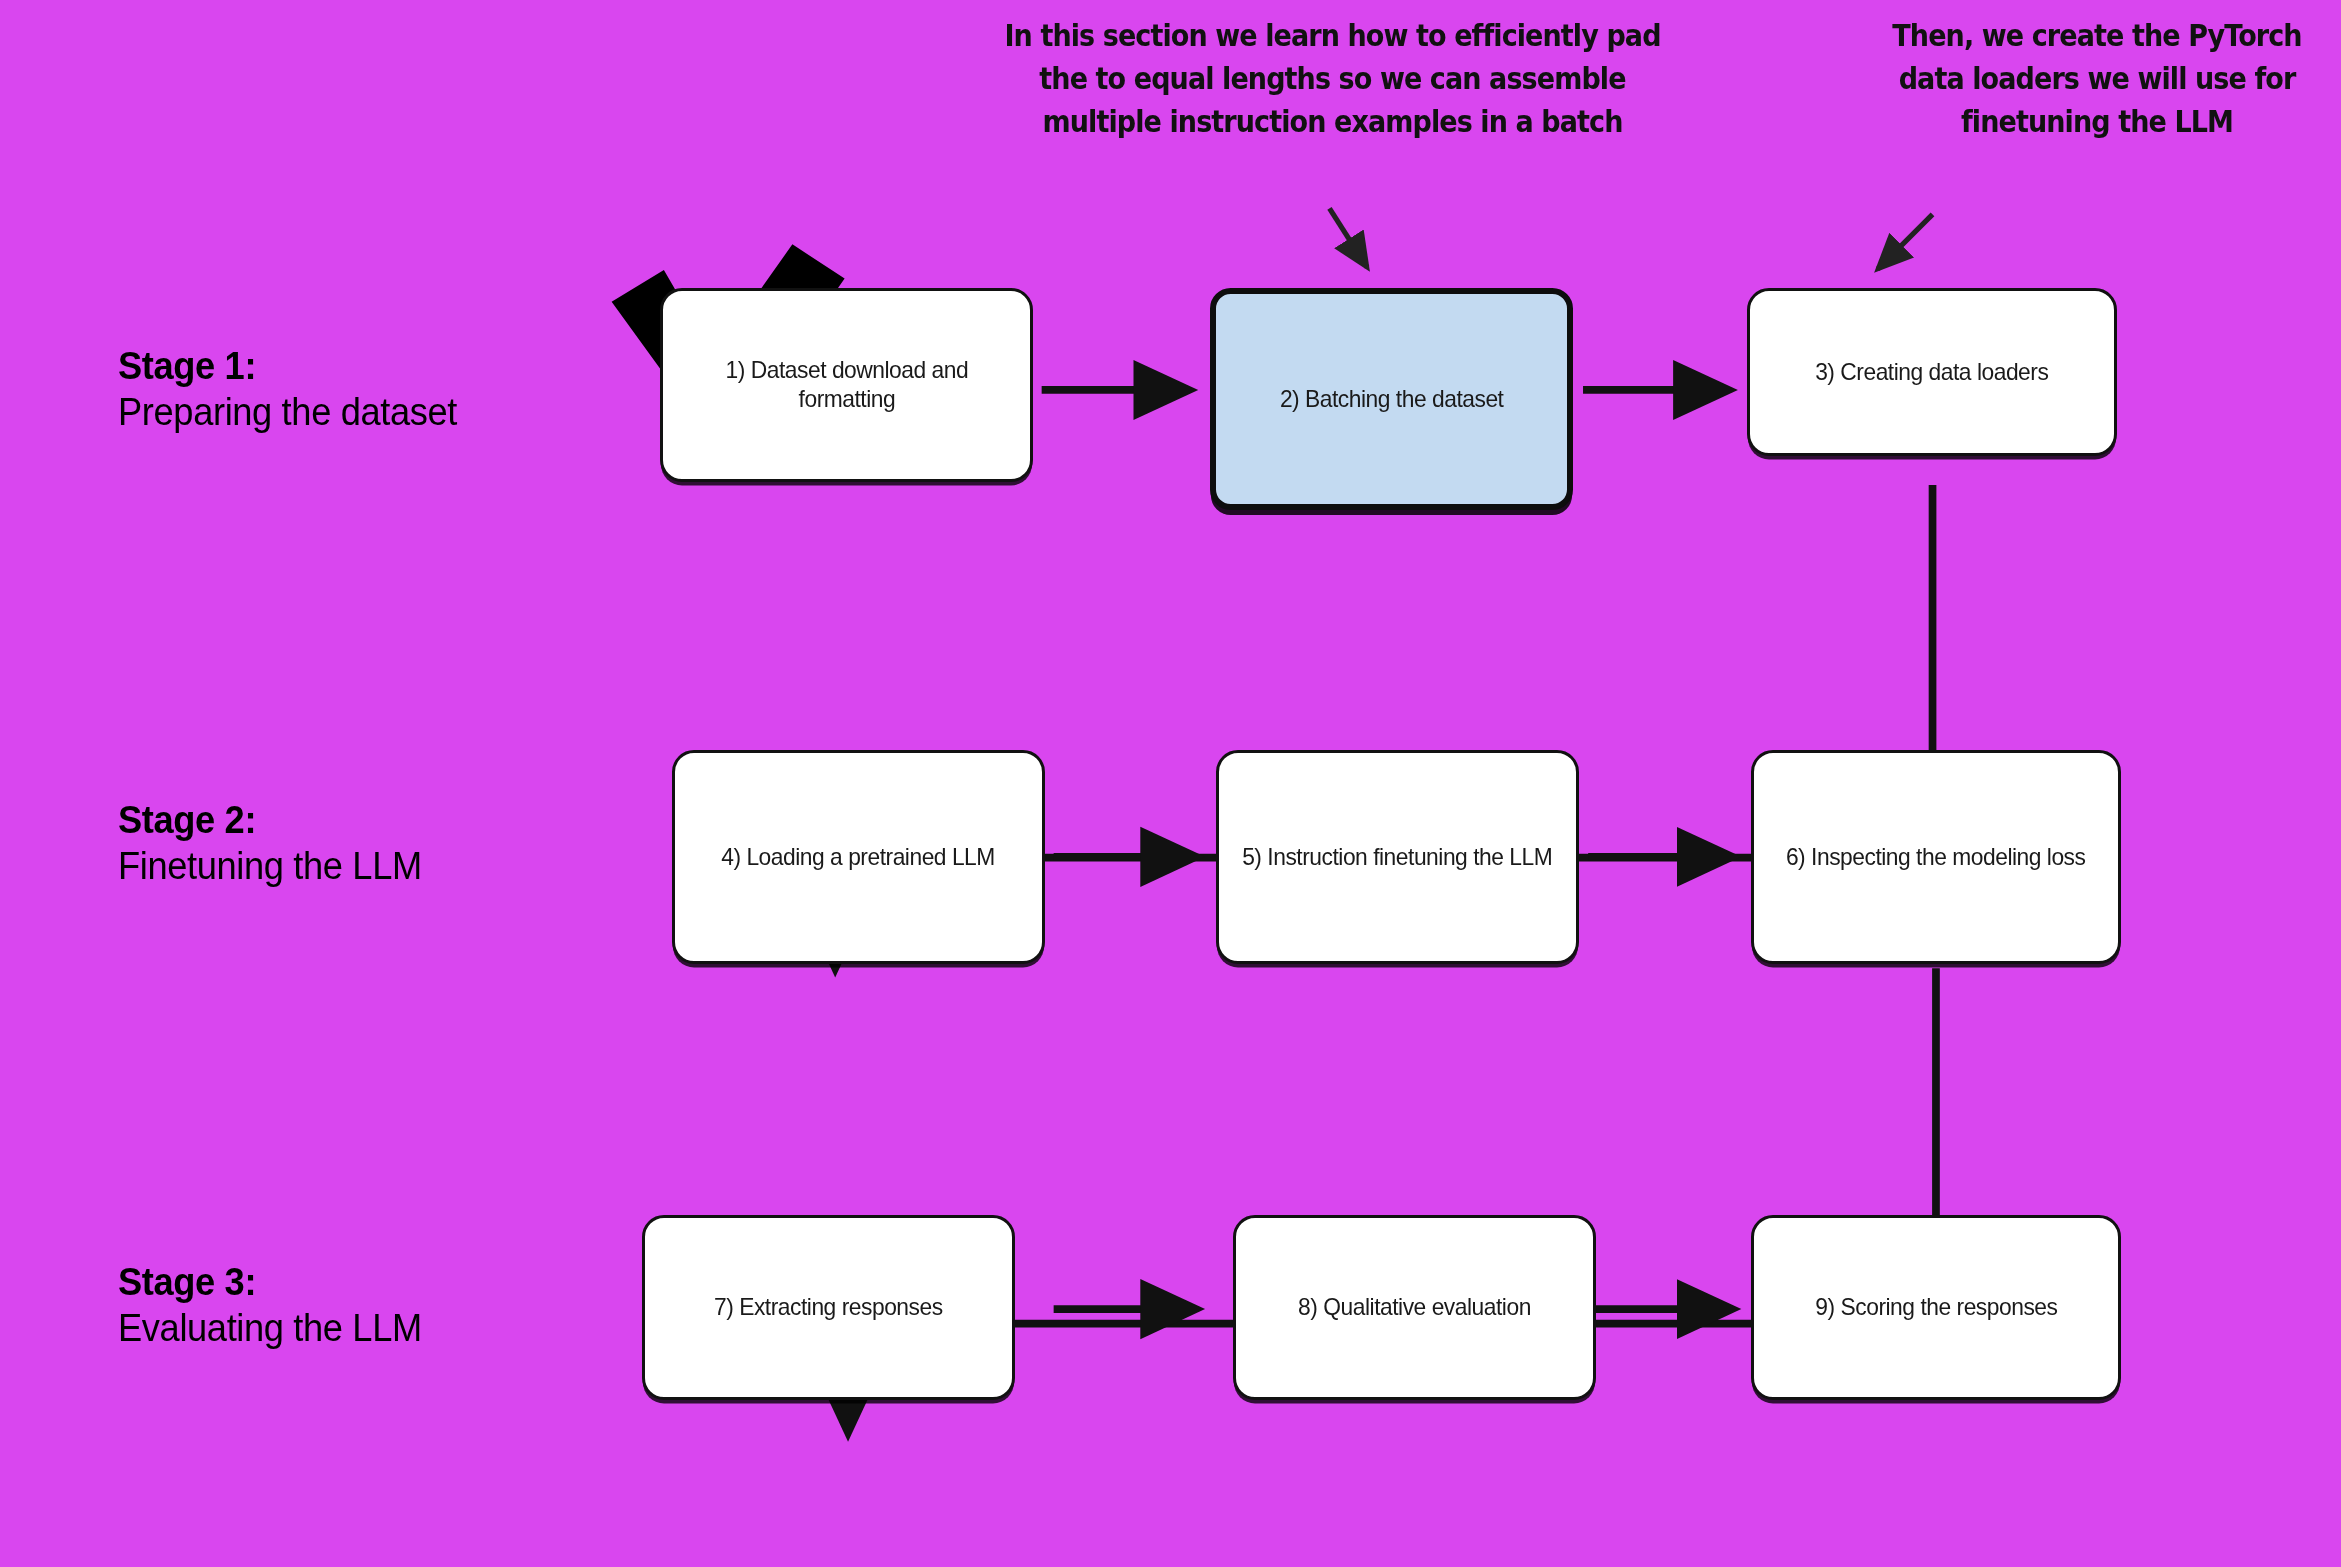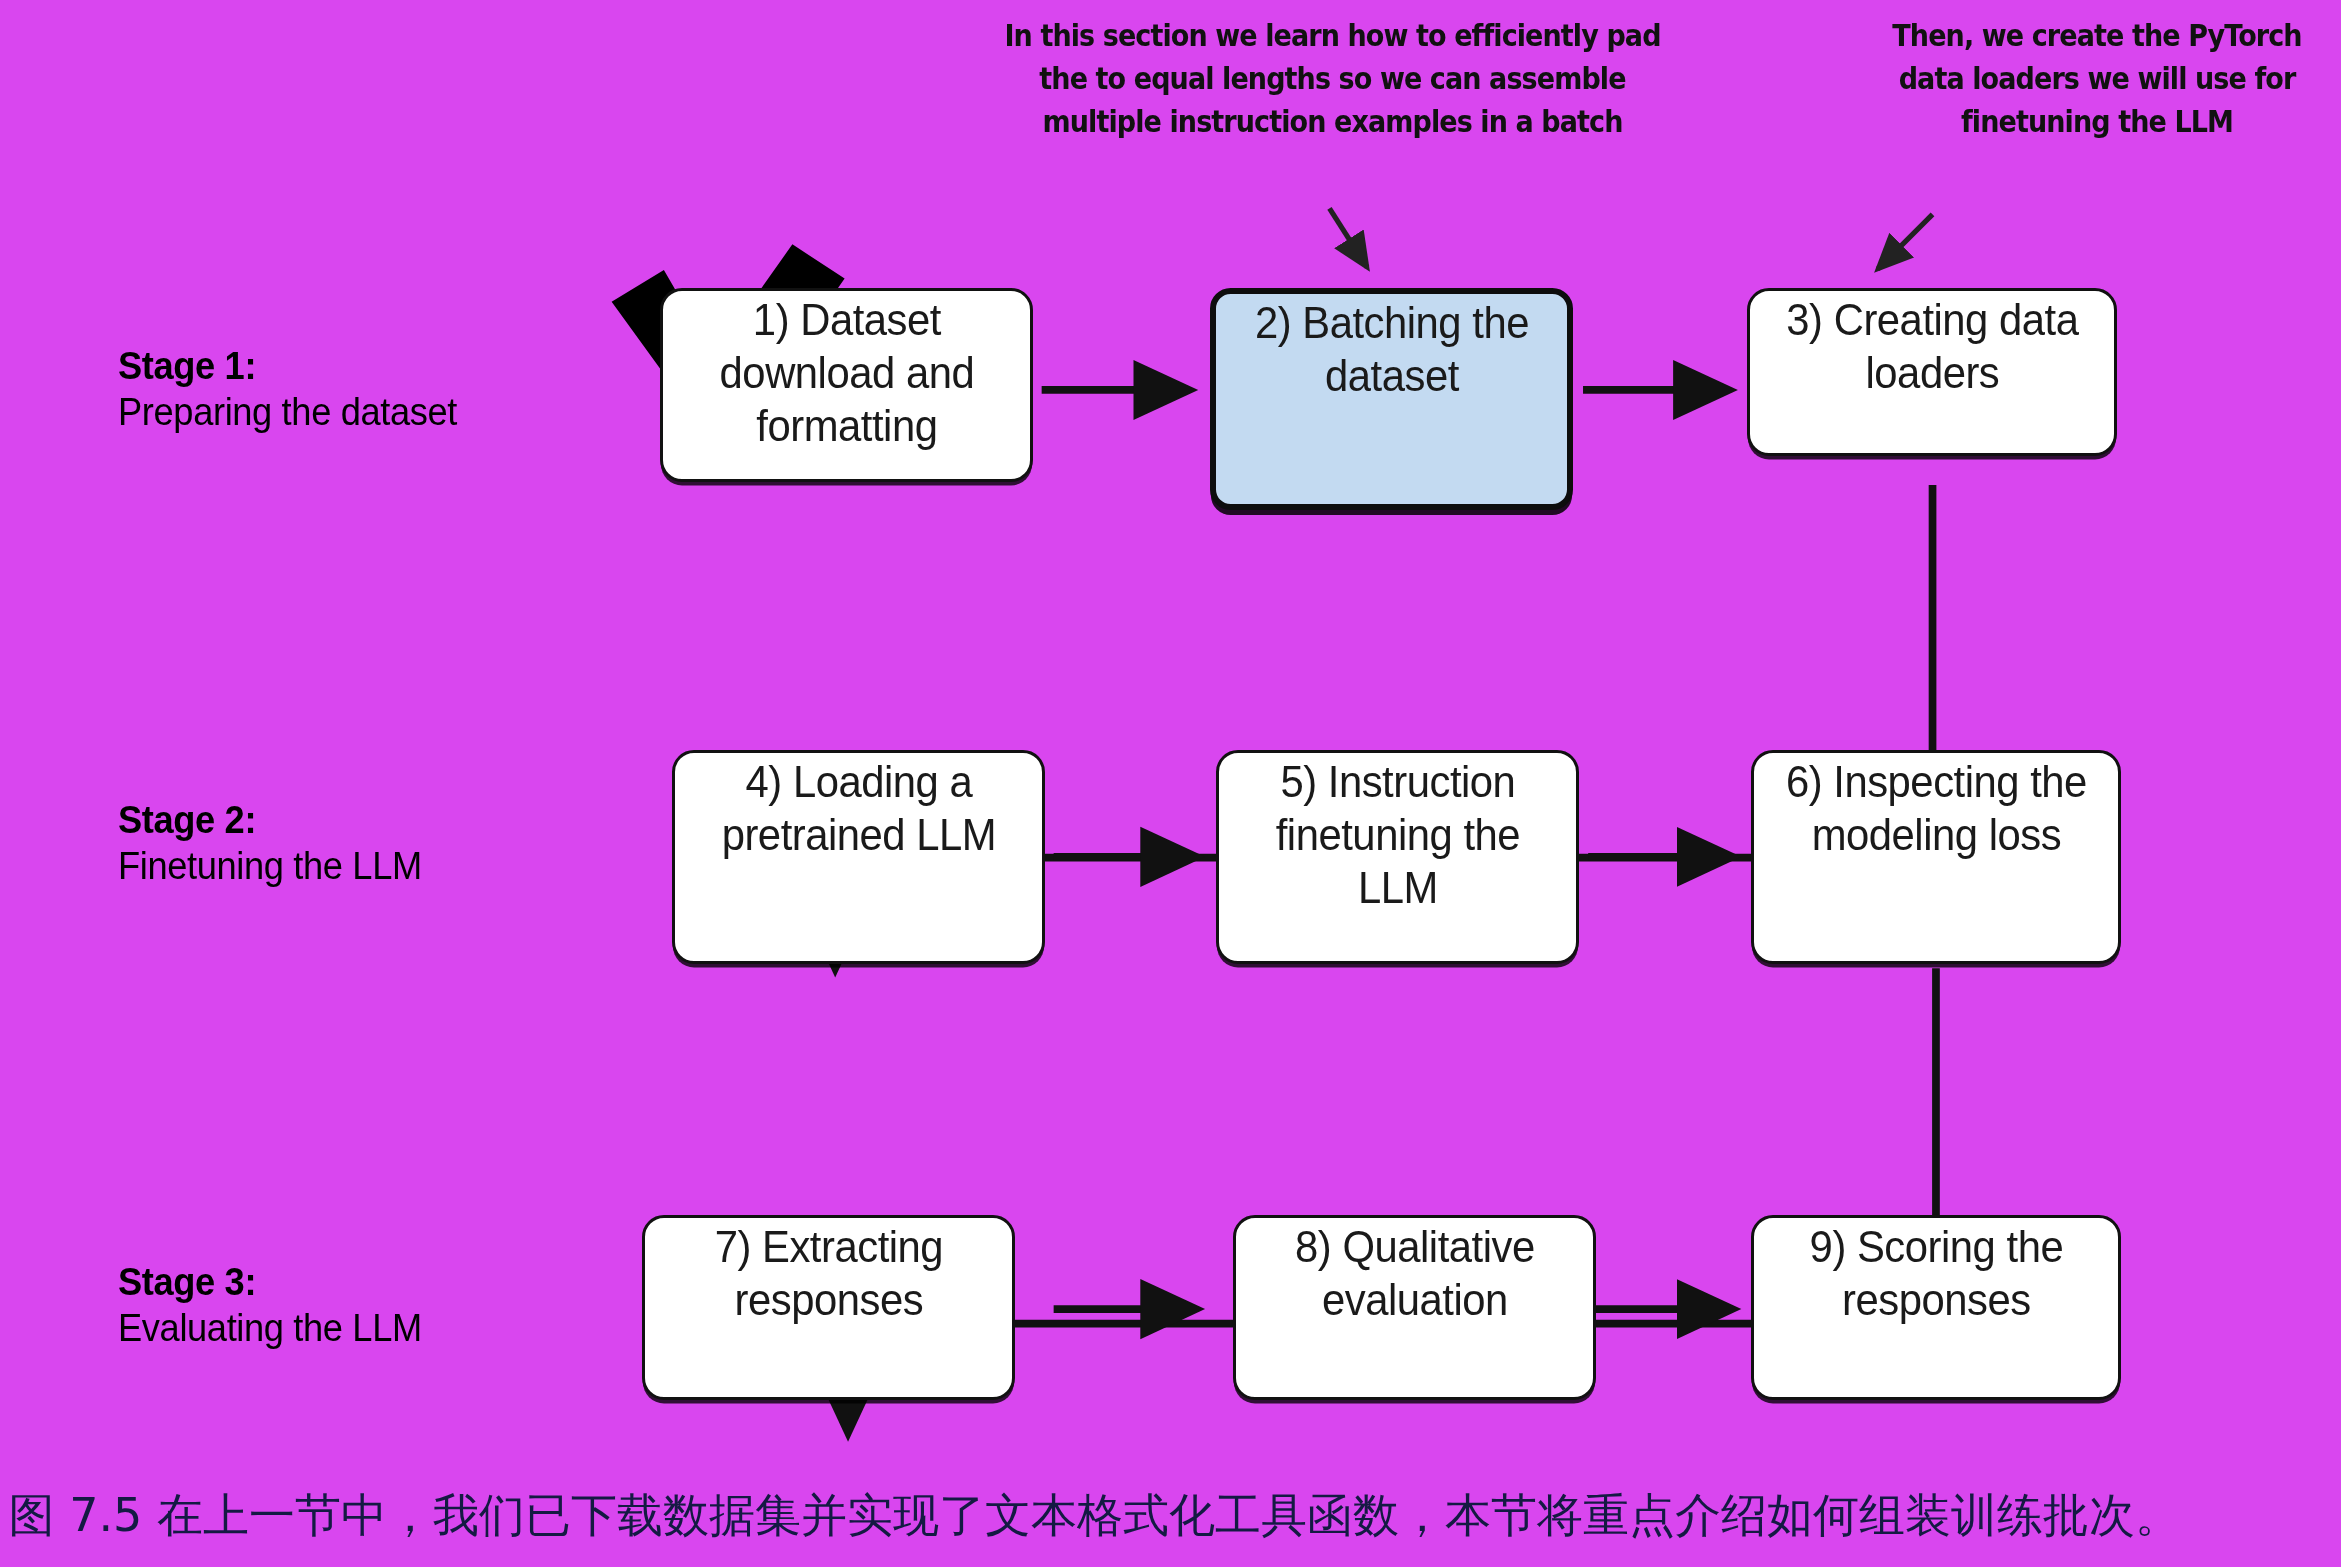--- a/index.html
+++ b/index.html
@@ -57,27 +57,28 @@
   }
   #stage-label-1{ left:118px; top:343px; }
   #stage-label-2{ left:118px; top:797px; }
   #stage-label-3{ left:118px; top:1259px; }
 
   
   .node{
     position:absolute;
     box-sizing:border-box;
     display:flex;
+    align-items:center;
     justify-content:center;
     text-align:center;
     background:#ffffff;
     border:3.4px solid #111111;
     border-radius:22px;
     color:#1a1a1a;
-    font-size:44px;
+    font-size:24px;
     line-height:1.20;
     letter-spacing:-0.5px;
     box-shadow:0 4.3px 0 -0.9px rgba(0,0,0,0.78);
     padding:3.4px 8.6px;
   }
   .node span{ transform:scaleX(0.95); transform-origin:center; display:block; }
   .node.highlight{
     background:#c3daf1;
     border:6.9px solid #0d0d0d;
     border-radius:20.6px;
@@ -212,16 +213,15 @@
   <div class="node" id="node-7">
     <span>7) Extracting responses</span>
   </div>
   <div class="node" id="node-8">
     <span>8) Qualitative evaluation</span>
   </div>
   <div class="node" id="node-9">
     <span>9) Scoring the responses</span>
   </div>
 
-  <div id="caption">图 7.5 在上一节中，我们已下载数据集并实现了文本格式化工具函数，本节将重点介绍如何组装训练批次。</div>
 
 </div>
 
 
 </body></html>

